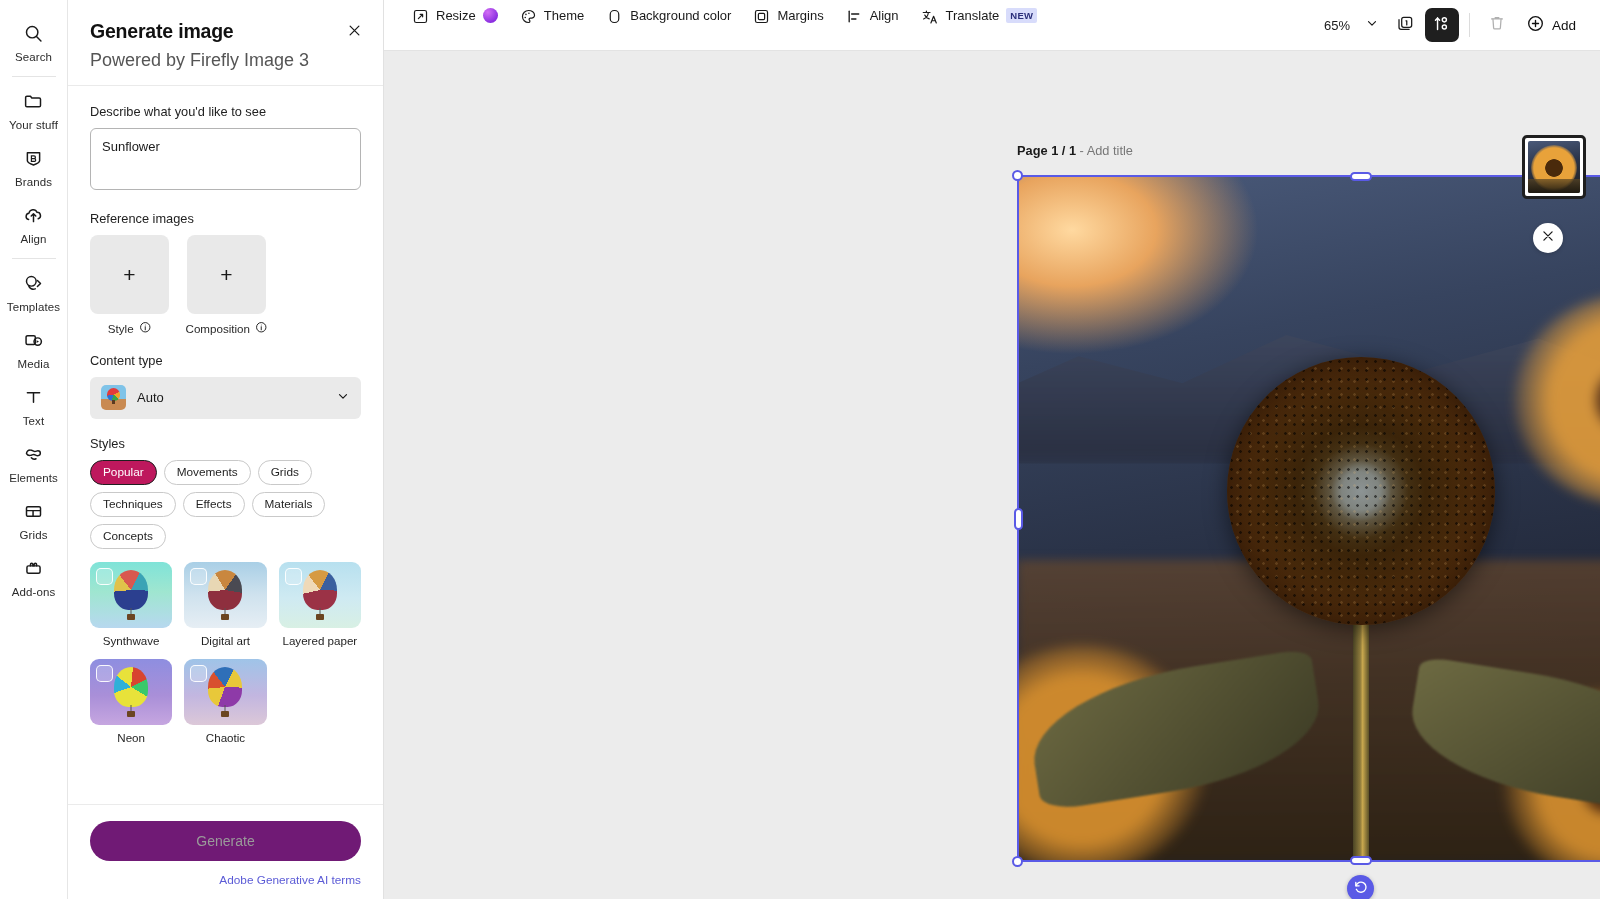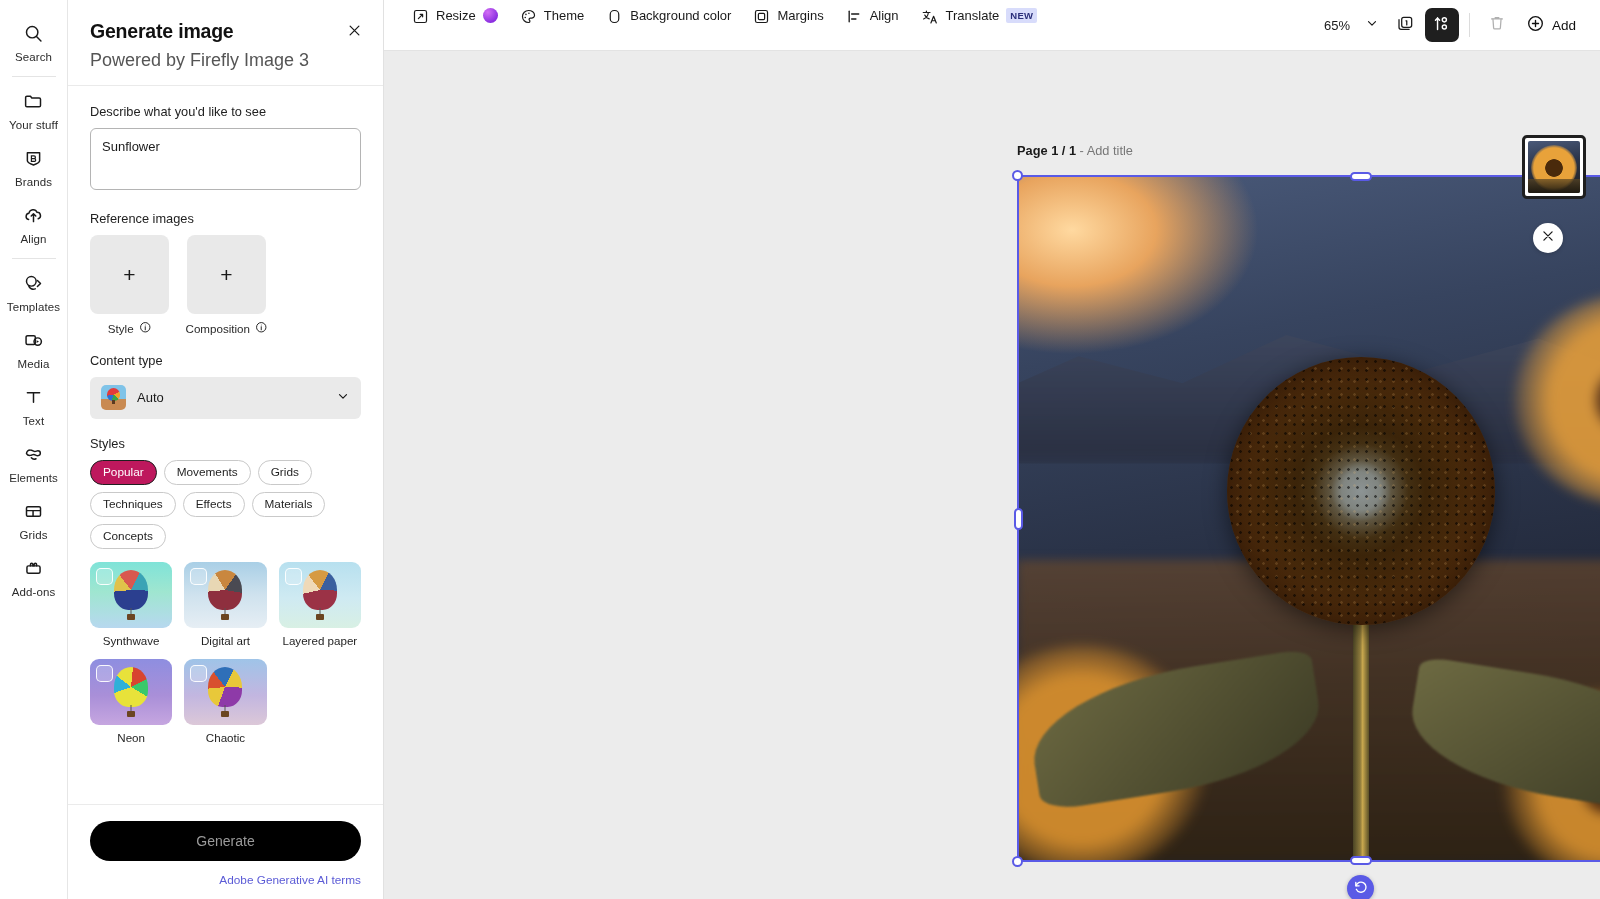--- a/index.html
+++ b/index.html
@@ -115,21 +115,21 @@
   }
   .b-bask {
     width: 8px; height: 6px; margin: 4px auto 0; background: #6b4521; border-radius: 1px;
   }
   .b-line { position:absolute; left:50%; top:38px; width:1px; height:6px; background:#555; transform:translateX(-50%);}
 
   .panel-foot {
     border-top: 1px solid #ebebeb; padding: 16px 22px 12px 22px; background: #fff;
   }
   .gen-btn {
-    width: 100%; height: 40px; border-radius: 20px; background: #000000;
+    width: 100%; height: 40px; border-radius: 20px; background: #701a75;
     color: #9a9a9a; font-size: 14px; border: none; cursor: default;
     font-family: "Liberation Sans", sans-serif;
   }
   .terms {
     display: block; text-align: right; margin-top: 12px;
     font-size: 11.8px; color: #5b5bd6; text-decoration: none; cursor: pointer;
   }
 
   
   .main { flex: 1; height: 899px; display: flex; flex-direction: column; position: relative; background: #ececec; }

